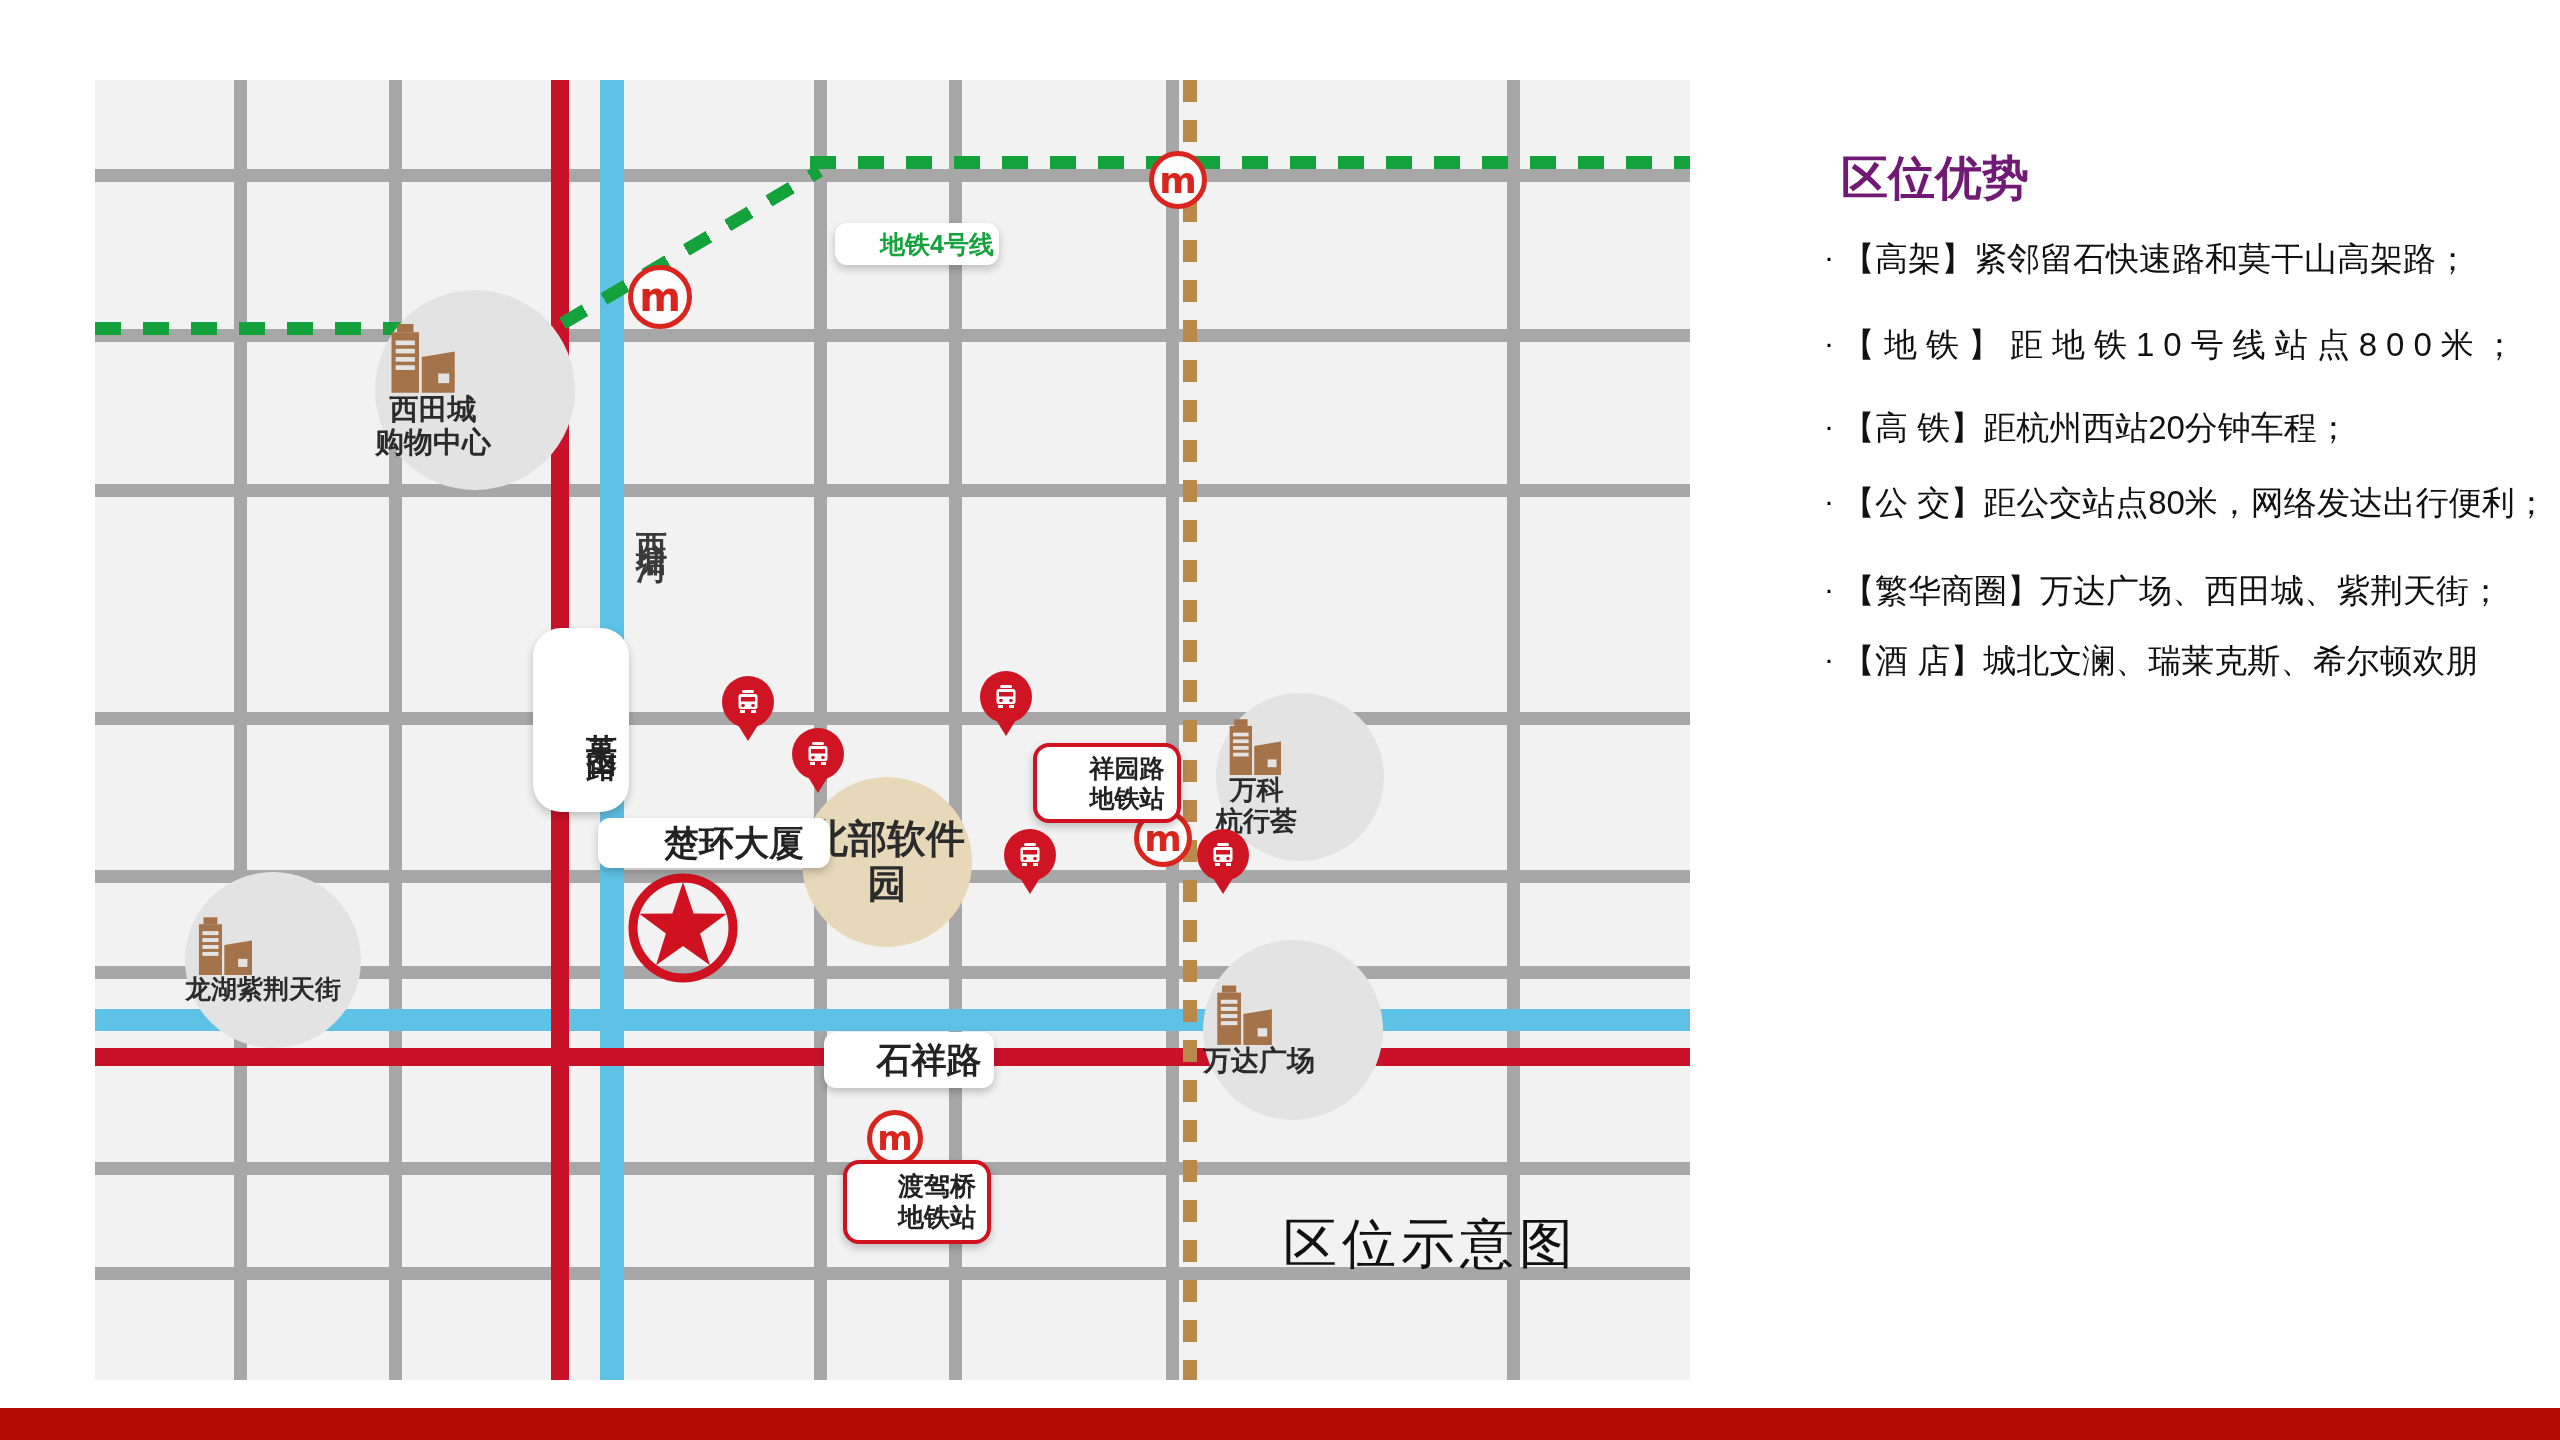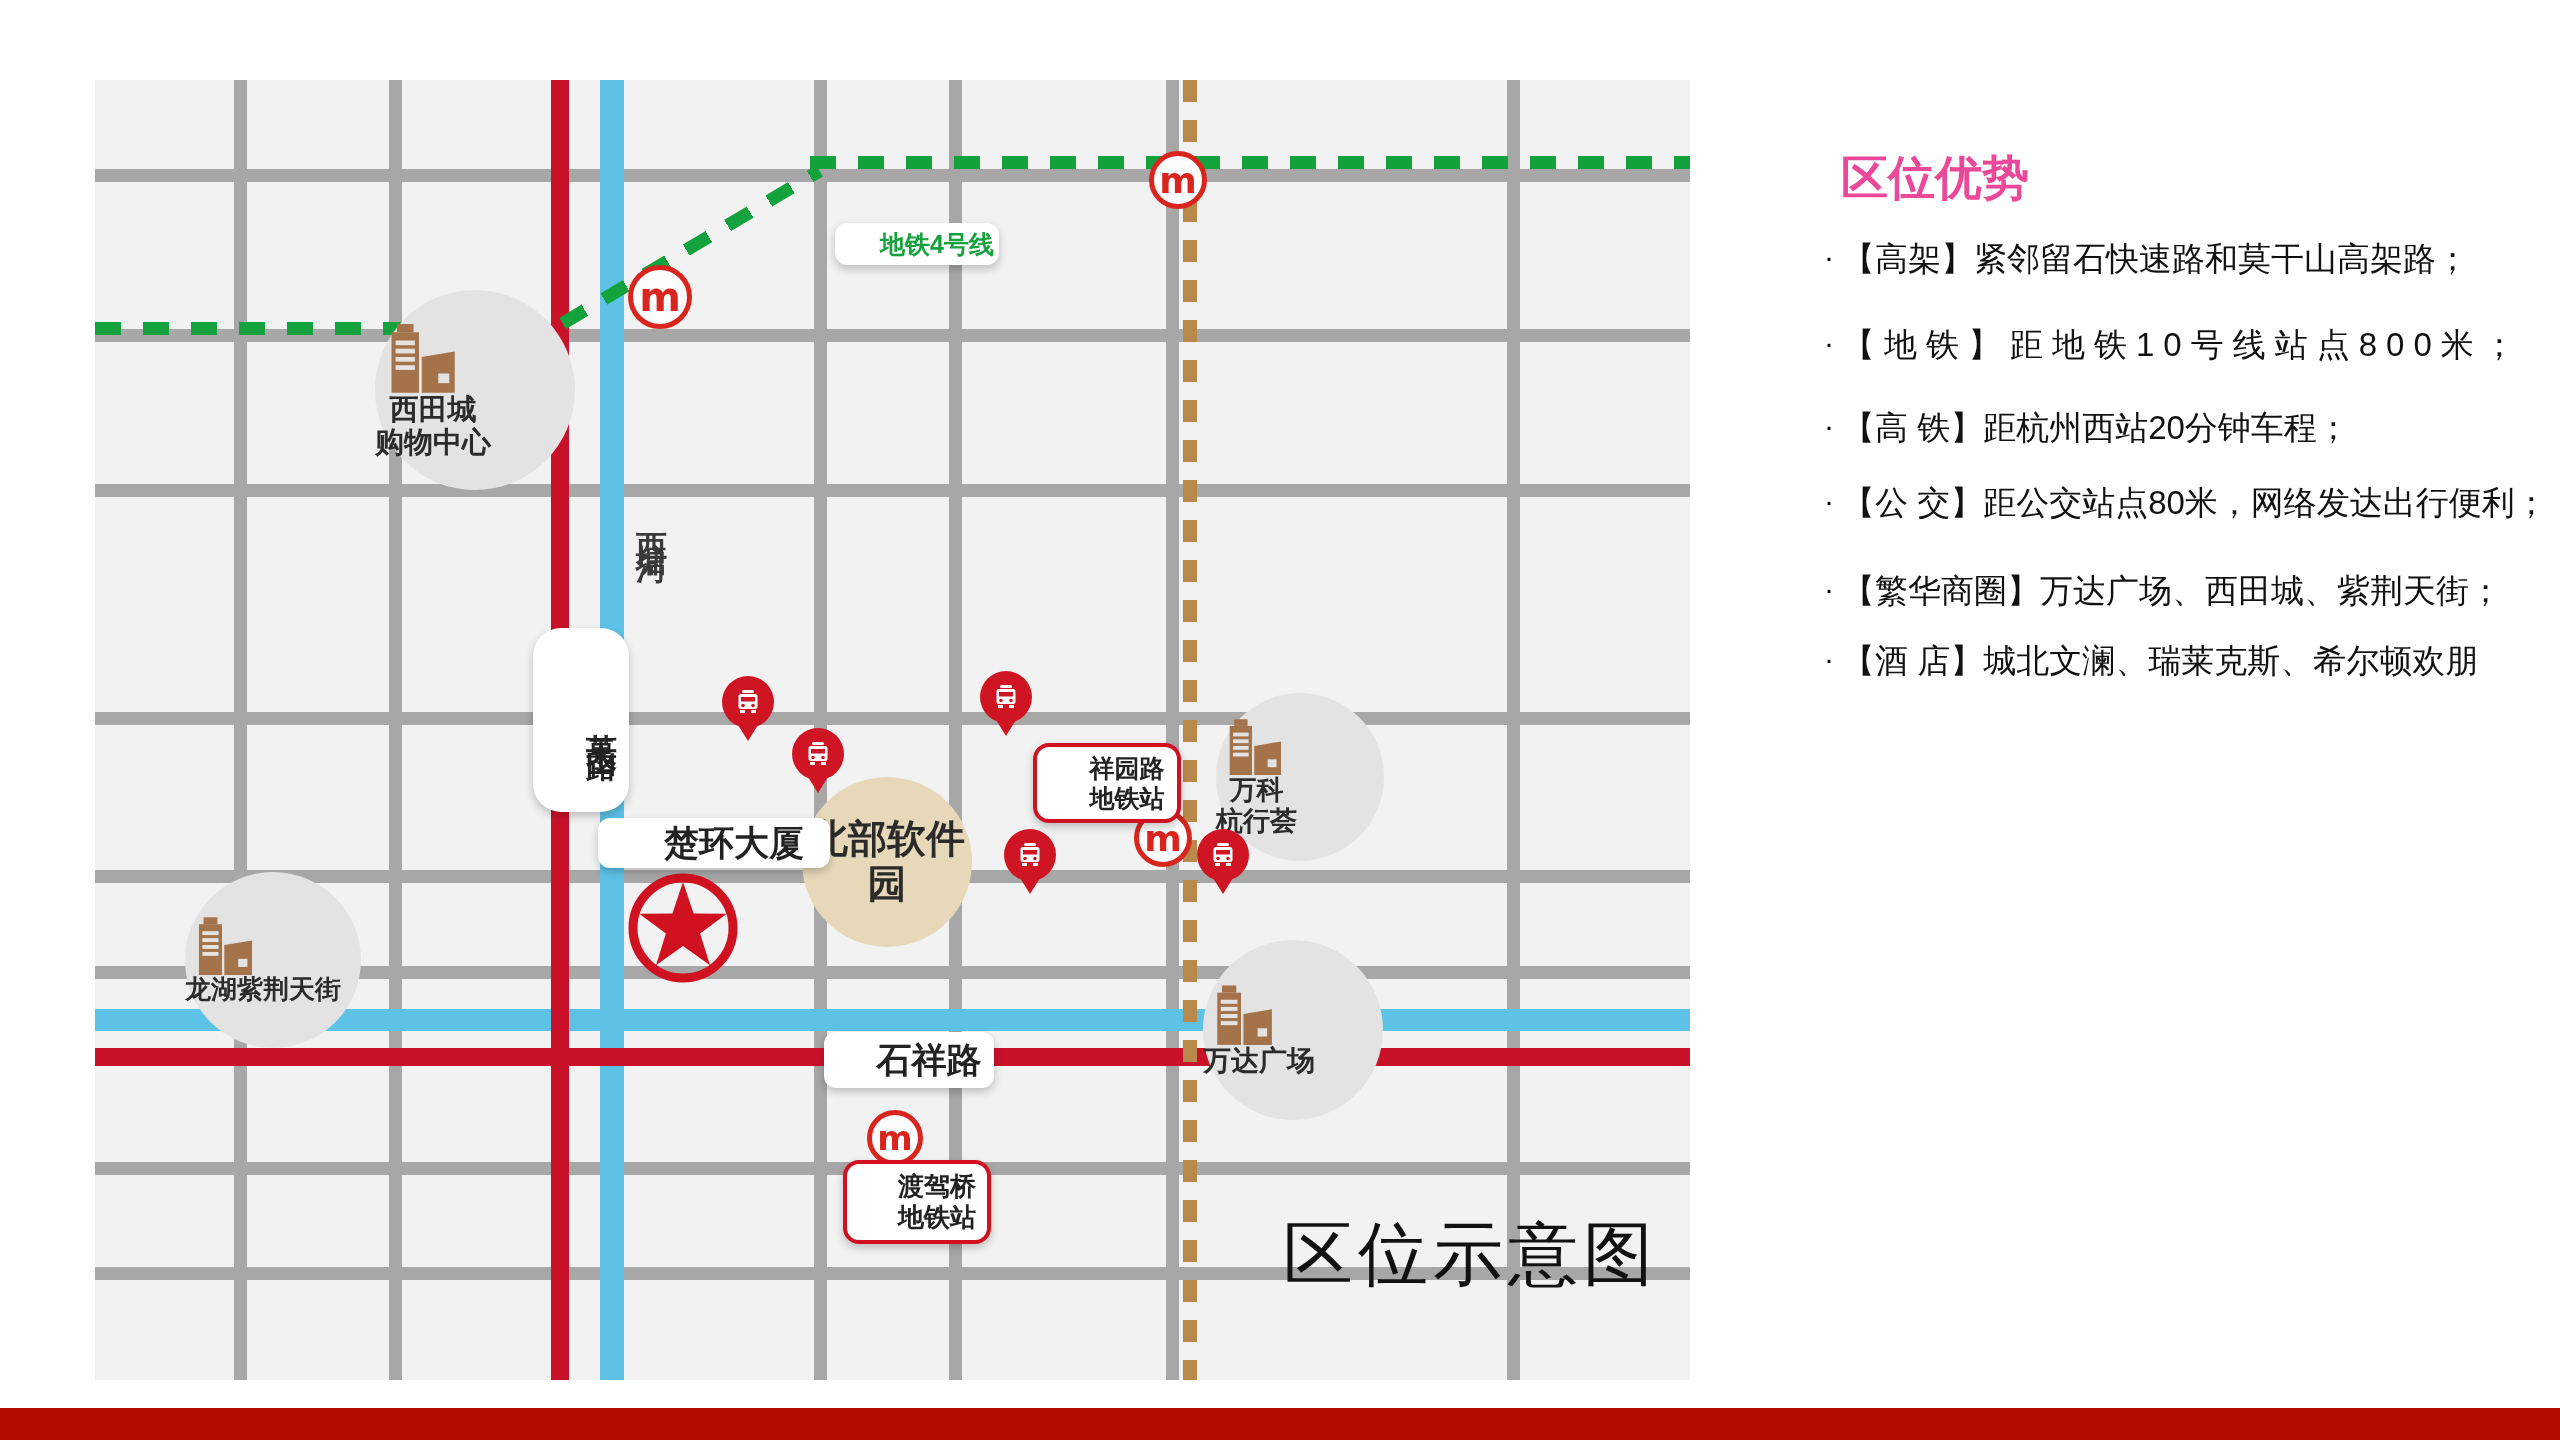--- a/index.html
+++ b/index.html
@@ -34,23 +34,23 @@
   .river-name{position:absolute;writing-mode:vertical-rl;color:#3a3a3a;font-size:31px;font-weight:600;letter-spacing:10px;}
   
   .metro{position:absolute;border-radius:50%;background:#fdfdfd;border:5px solid #d9251d;color:#d9251d;
     display:flex;align-items:center;justify-content:center;font-weight:800;font-family:"DejaVu Sans",sans-serif;}
   .bus{position:absolute;}
   .bus .bubble{width:52px;height:52px;border-radius:50%;background:#cf1523;display:flex;align-items:center;justify-content:center;}
   .bus .tail{width:0;height:0;border-left:10px solid transparent;border-right:10px solid transparent;
     border-top:16px solid #cf1523;margin:-3px auto 0 auto;}
   
   .star-marker{position:absolute;}
-  .caption{position:absolute;color:#111;font-size:70px;letter-spacing:5px;font-weight:500;white-space:nowrap;}
-  
-  .panel-title{position:absolute;left:1841px;top:147px;font-size:47px;font-weight:800;color:#ec4899;}
+  .caption{position:absolute;color:#111;font-size:54px;letter-spacing:5px;font-weight:500;white-space:nowrap;}
+  
+  .panel-title{position:absolute;left:1841px;top:147px;font-size:47px;font-weight:800;color:#701a75;}
   .adv-item{position:absolute;left:1824px;display:flex;align-items:flex-start;color:#111;font-size:33px;white-space:nowrap;}
   .adv-item .dot{font-size:30px;margin-right:8px;line-height:1.35;color:#000;}
   .adv-item.spaced .adv-text{letter-spacing:9px;}
   
   .bottom-bar{position:absolute;left:0;top:1408px;width:2560px;height:32px;background:#b20b00;}
 </style>
 </head>
 <body>
 
 <div class="map">

